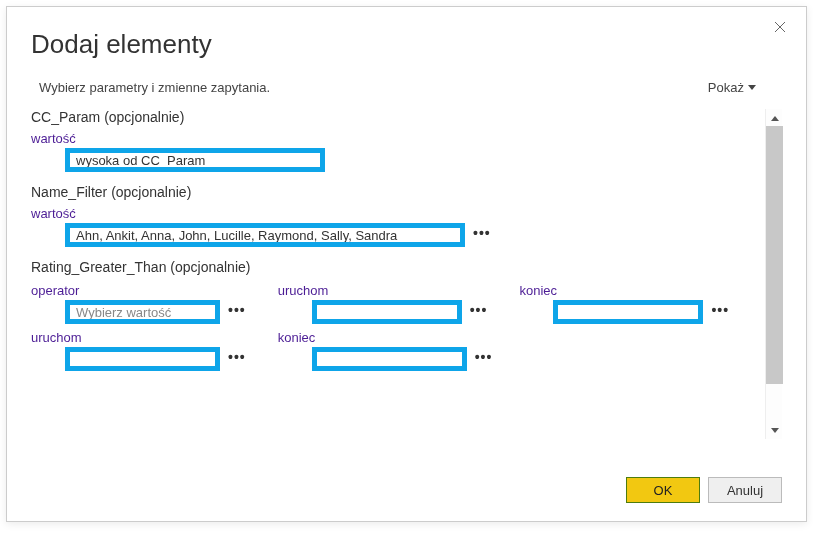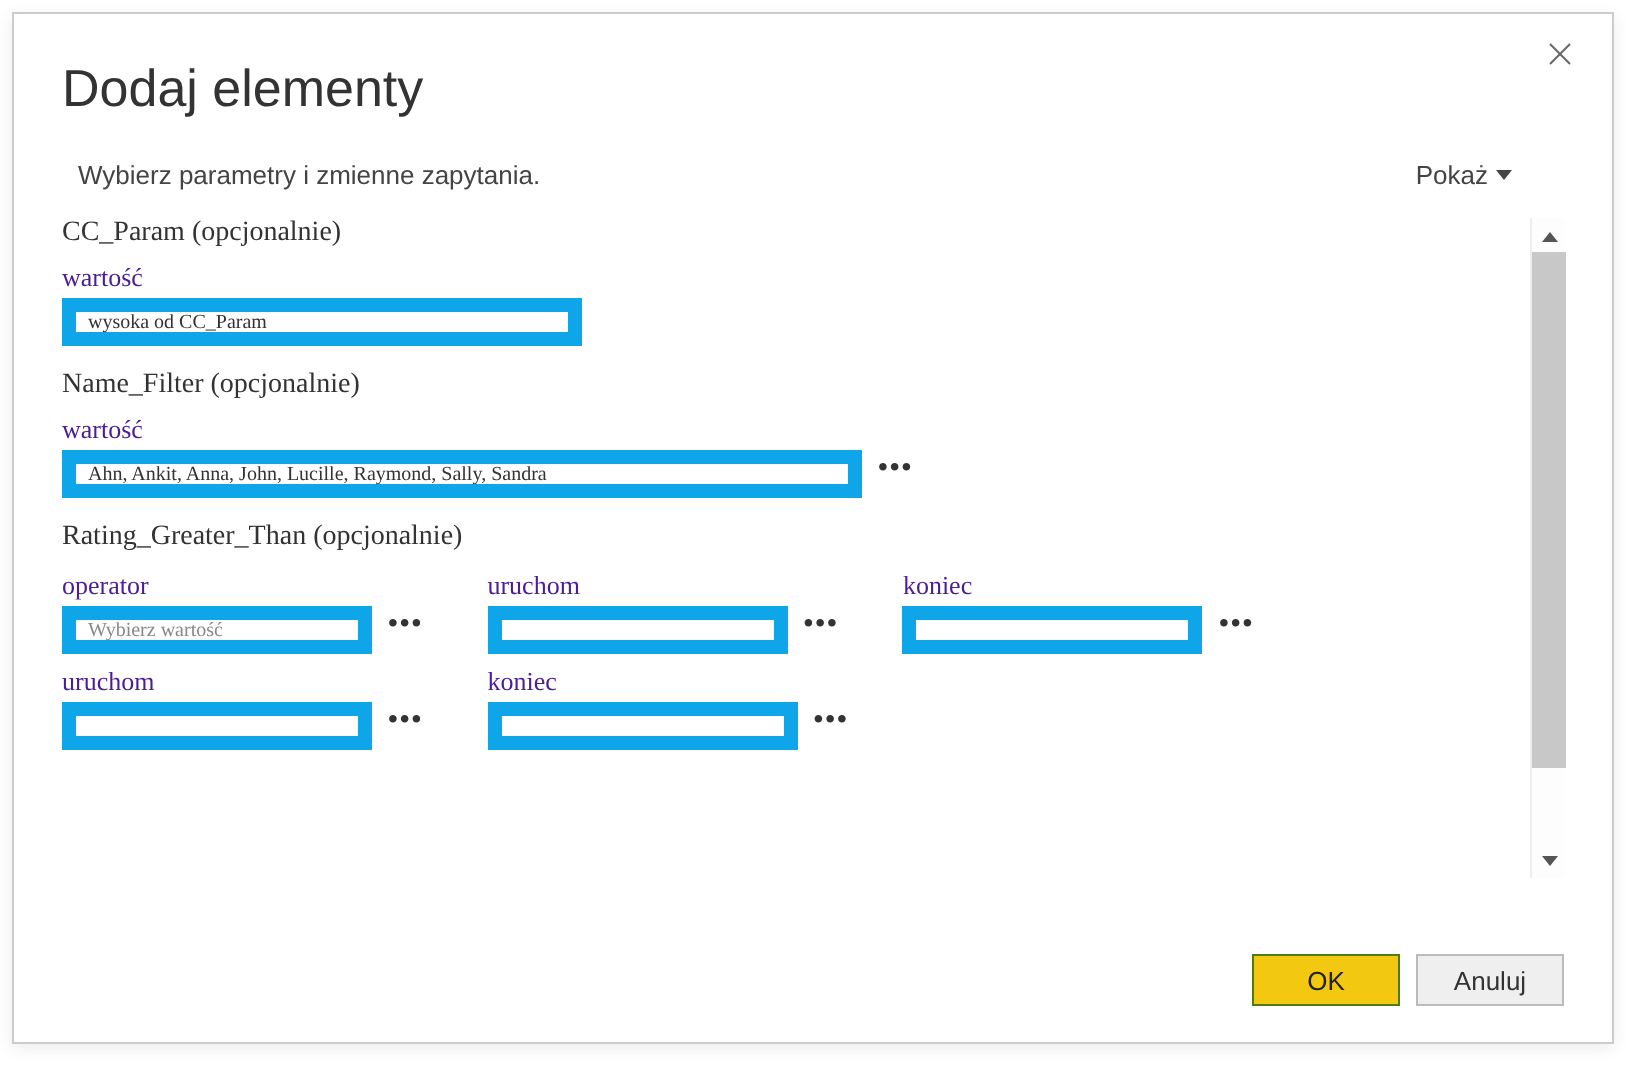--- a/index.html
+++ b/index.html
@@ -53,21 +53,20 @@
     cursor: pointer;
     display: flex;
     align-items: center;
     gap: 4px;
   }
   .show-link svg { fill: #444; }
   .form-area {
     position: relative;
     height: 330px;
     padding-right: 28px;
-    font-family: Liberation Serif, serif;
   }
   .scrollbar {
     position: absolute;
     right: 0;
     top: 0;
     width: 17px;
     height: 100%;
     border-left: 1px solid #eee;
     background: #fdfdfd;
   }
@@ -95,26 +94,27 @@
     font-size: 13px;
     color: #4c1d95;
     margin-top: 6px;
     margin-bottom: 2px;
   }
   .row { display: flex; gap: 32px; }
   .field-group { display: flex; flex-direction: column; }
   .input-wrap { display: flex; align-items: center; gap: 8px; }
   .text-input {
     height: 24px;
-    border: 7px solid #0ea5e9;
-    font-size: 10px;
+    border: 5px solid #0ea5e9;
+    font-size: 13px;
     padding: 0 6px;
     color: #333;
     background: #fff;
     font-family: inherit;
+    margin-left: 34px;
   }
   .text-input.empty { color: #888; }
   .text-input::placeholder { color: #888; }
   .w260 { width: 260px; }
   .w400 { width: 400px; }
   .w155 { width: 155px; }
   .w150 { width: 150px; }
   .ellipsis {
     font-size: 14px;
     letter-spacing: 1px;

